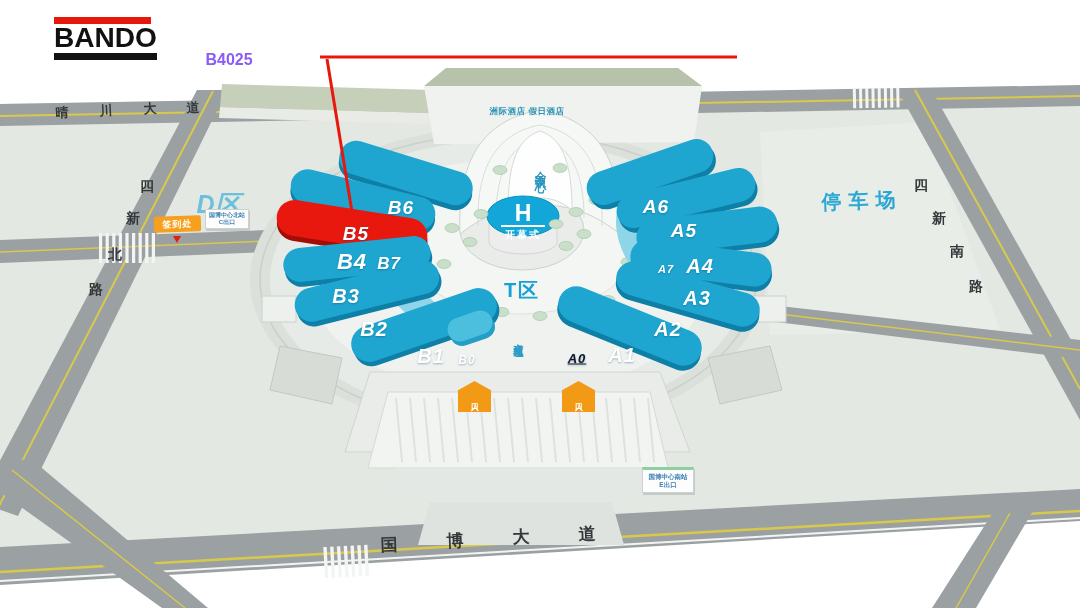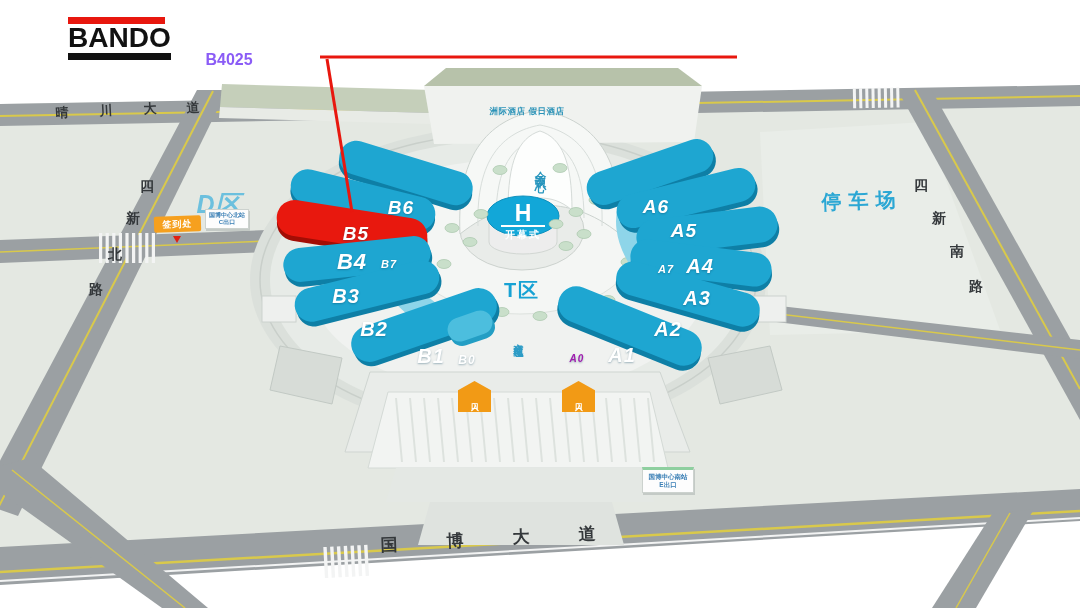--- a/index.html
+++ b/index.html
@@ -5,21 +5,21 @@
   html,body{margin:0;padding:0;background:#fff;}
   .stage{position:relative;width:1080px;height:608px;background:#fff;overflow:hidden;
          font-family:"Liberation Sans",sans-serif;}
   .stage svg{position:absolute;left:0;top:0;}
   .lbl{position:absolute;transform:translate(-50%,-50%);white-space:nowrap;font-weight:900;}
   .vtext{writing-mode:vertical-rl;text-orientation:upright;white-space:normal;}
   .hall-lbl{position:absolute;transform:translate(-50%,-50%);color:#fff;font-style:italic;
             font-weight:900;letter-spacing:1px;text-shadow:0 1px 2px rgba(0,60,90,.35);z-index:6;margin-top:36px;}
   .road-char{position:absolute;transform:translate(-50%,-50%);color:#34383b;font-weight:700;z-index:4;}
   
-  .logo{position:absolute;left:68px;top:17px;width:104px;z-index:9;}
+  .logo{position:absolute;left:54px;top:17px;width:104px;z-index:9;}
   .logo .bar-red{height:7px;width:97px;background:#e8170e;}
   .logo .word{font-weight:900;font-size:27px;line-height:29px;color:#111;letter-spacing:0px;transform:scaleX(1.04);transform-origin:left;}
   .logo .bar-black{height:7px;width:103px;background:#111;}
   .callout1{left:251px;top:32px;font-size:24px;color:#e8170e;z-index:9;}
   .callout2{left:229px;top:60px;font-size:16px;color:#8b5cf6;z-index:9;}
   .badge{position:absolute;left:154px;top:216px;width:47px;height:16px;background:#f6a01e;
          border-radius:2px;color:#fff;font-size:9px;font-weight:700;text-align:center;line-height:16px;
          letter-spacing:1px;transform:rotate(-2deg);z-index:6;}
   .arrow-down{position:absolute;left:173px;top:236px;width:0;height:0;border-left:4px solid transparent;
          border-right:4px solid transparent;border-top:7px solid #e02012;z-index:6;}
@@ -266,34 +266,34 @@
 <div class="tent" style="left:458px;top:381px;">
   <span class="vtext">入口</span>
 </div>
 <div class="tent" style="left:562px;top:381px;">
   <span class="vtext">入口</span>
 </div>
 
 <div id="overlay-root">
       <div class="hall-lbl" style="left: 401px; top: 172px; font-size: 19px;">B6</div>
       <div class="hall-lbl" style="left: 356px; top: 198px; font-size: 19px;">B5</div>
-      <div class="hall-lbl" style="left: 389px; top: 228px; font-size: 11px;">B7</div>
+      <div class="hall-lbl" style="left: 389px; top: 228px; font-size: 17px;">B7</div>
       <div class="hall-lbl" style="left: 352px; top: 226px; font-size: 22px;">B4</div>
       <div class="hall-lbl" style="left: 346px; top: 260px; font-size: 20px;">B3</div>
       <div class="hall-lbl" style="left: 374px; top: 293px; font-size: 20px;">B2</div>
       <div class="hall-lbl" style="left: 431px; top: 320px; font-size: 20px;">B1</div>
       <div class="hall-lbl" style="left: 467px; top: 324px; font-size: 12px;">B0</div>
       <div class="hall-lbl" style="left: 656px; top: 171px; font-size: 19px;">A6</div>
       <div class="hall-lbl" style="left: 684px; top: 195px; font-size: 19px;">A5</div>
       <div class="hall-lbl" style="left: 666px; top: 233px; font-size: 11px;">A7</div>
       <div class="hall-lbl" style="left: 700px; top: 230px; font-size: 20px;">A4</div>
       <div class="hall-lbl" style="left: 697px; top: 262px; font-size: 20px;">A3</div>
       <div class="hall-lbl" style="left: 668px; top: 293px; font-size: 20px;">A2</div>
       <div class="hall-lbl" style="left: 622px; top: 319px; font-size: 20px;">A1</div>
-      <div class="hall-lbl" style="left: 577px; top: 322px; font-size: 10px; color: #a21caf;">A0</div>
+      <div class="hall-lbl" style="left: 577px; top: 322px; font-size: 13px; color: #0f172a; text-decoration: underline;">A0</div>
       <span class="road-char" style="left: 62px; top: 113px; font-size: 13px; transform: translate(-50%, -50%) rotate(-3deg);">晴</span>
       <span class="road-char" style="left: 106px; top: 111px; font-size: 13px; transform: translate(-50%, -50%) rotate(-3deg);">川</span>
       <span class="road-char" style="left: 150px; top: 109px; font-size: 13px; transform: translate(-50%, -50%) rotate(-3deg);">大</span>
       <span class="road-char" style="left: 193px; top: 108px; font-size: 13px; transform: translate(-50%, -50%) rotate(-3deg);">道</span>
       <span class="road-char" style="left: 147px; top: 187px; font-size: 14px; transform: translate(-50%, -50%) rotate(0deg);">四</span>
       <span class="road-char" style="left: 133px; top: 219px; font-size: 14px; transform: translate(-50%, -50%) rotate(0deg);">新</span>
       <span class="road-char" style="left: 115px; top: 255px; font-size: 14px; transform: translate(-50%, -50%) rotate(0deg);">北</span>
       <span class="road-char" style="left: 96px; top: 290px; font-size: 14px; transform: translate(-50%, -50%) rotate(0deg);">路</span>
       <span class="road-char" style="left: 921px; top: 186px; font-size: 14px; transform: translate(-50%, -50%) rotate(0deg);">四</span>
       <span class="road-char" style="left: 939px; top: 219px; font-size: 14px; transform: translate(-50%, -50%) rotate(0deg);">新</span>

